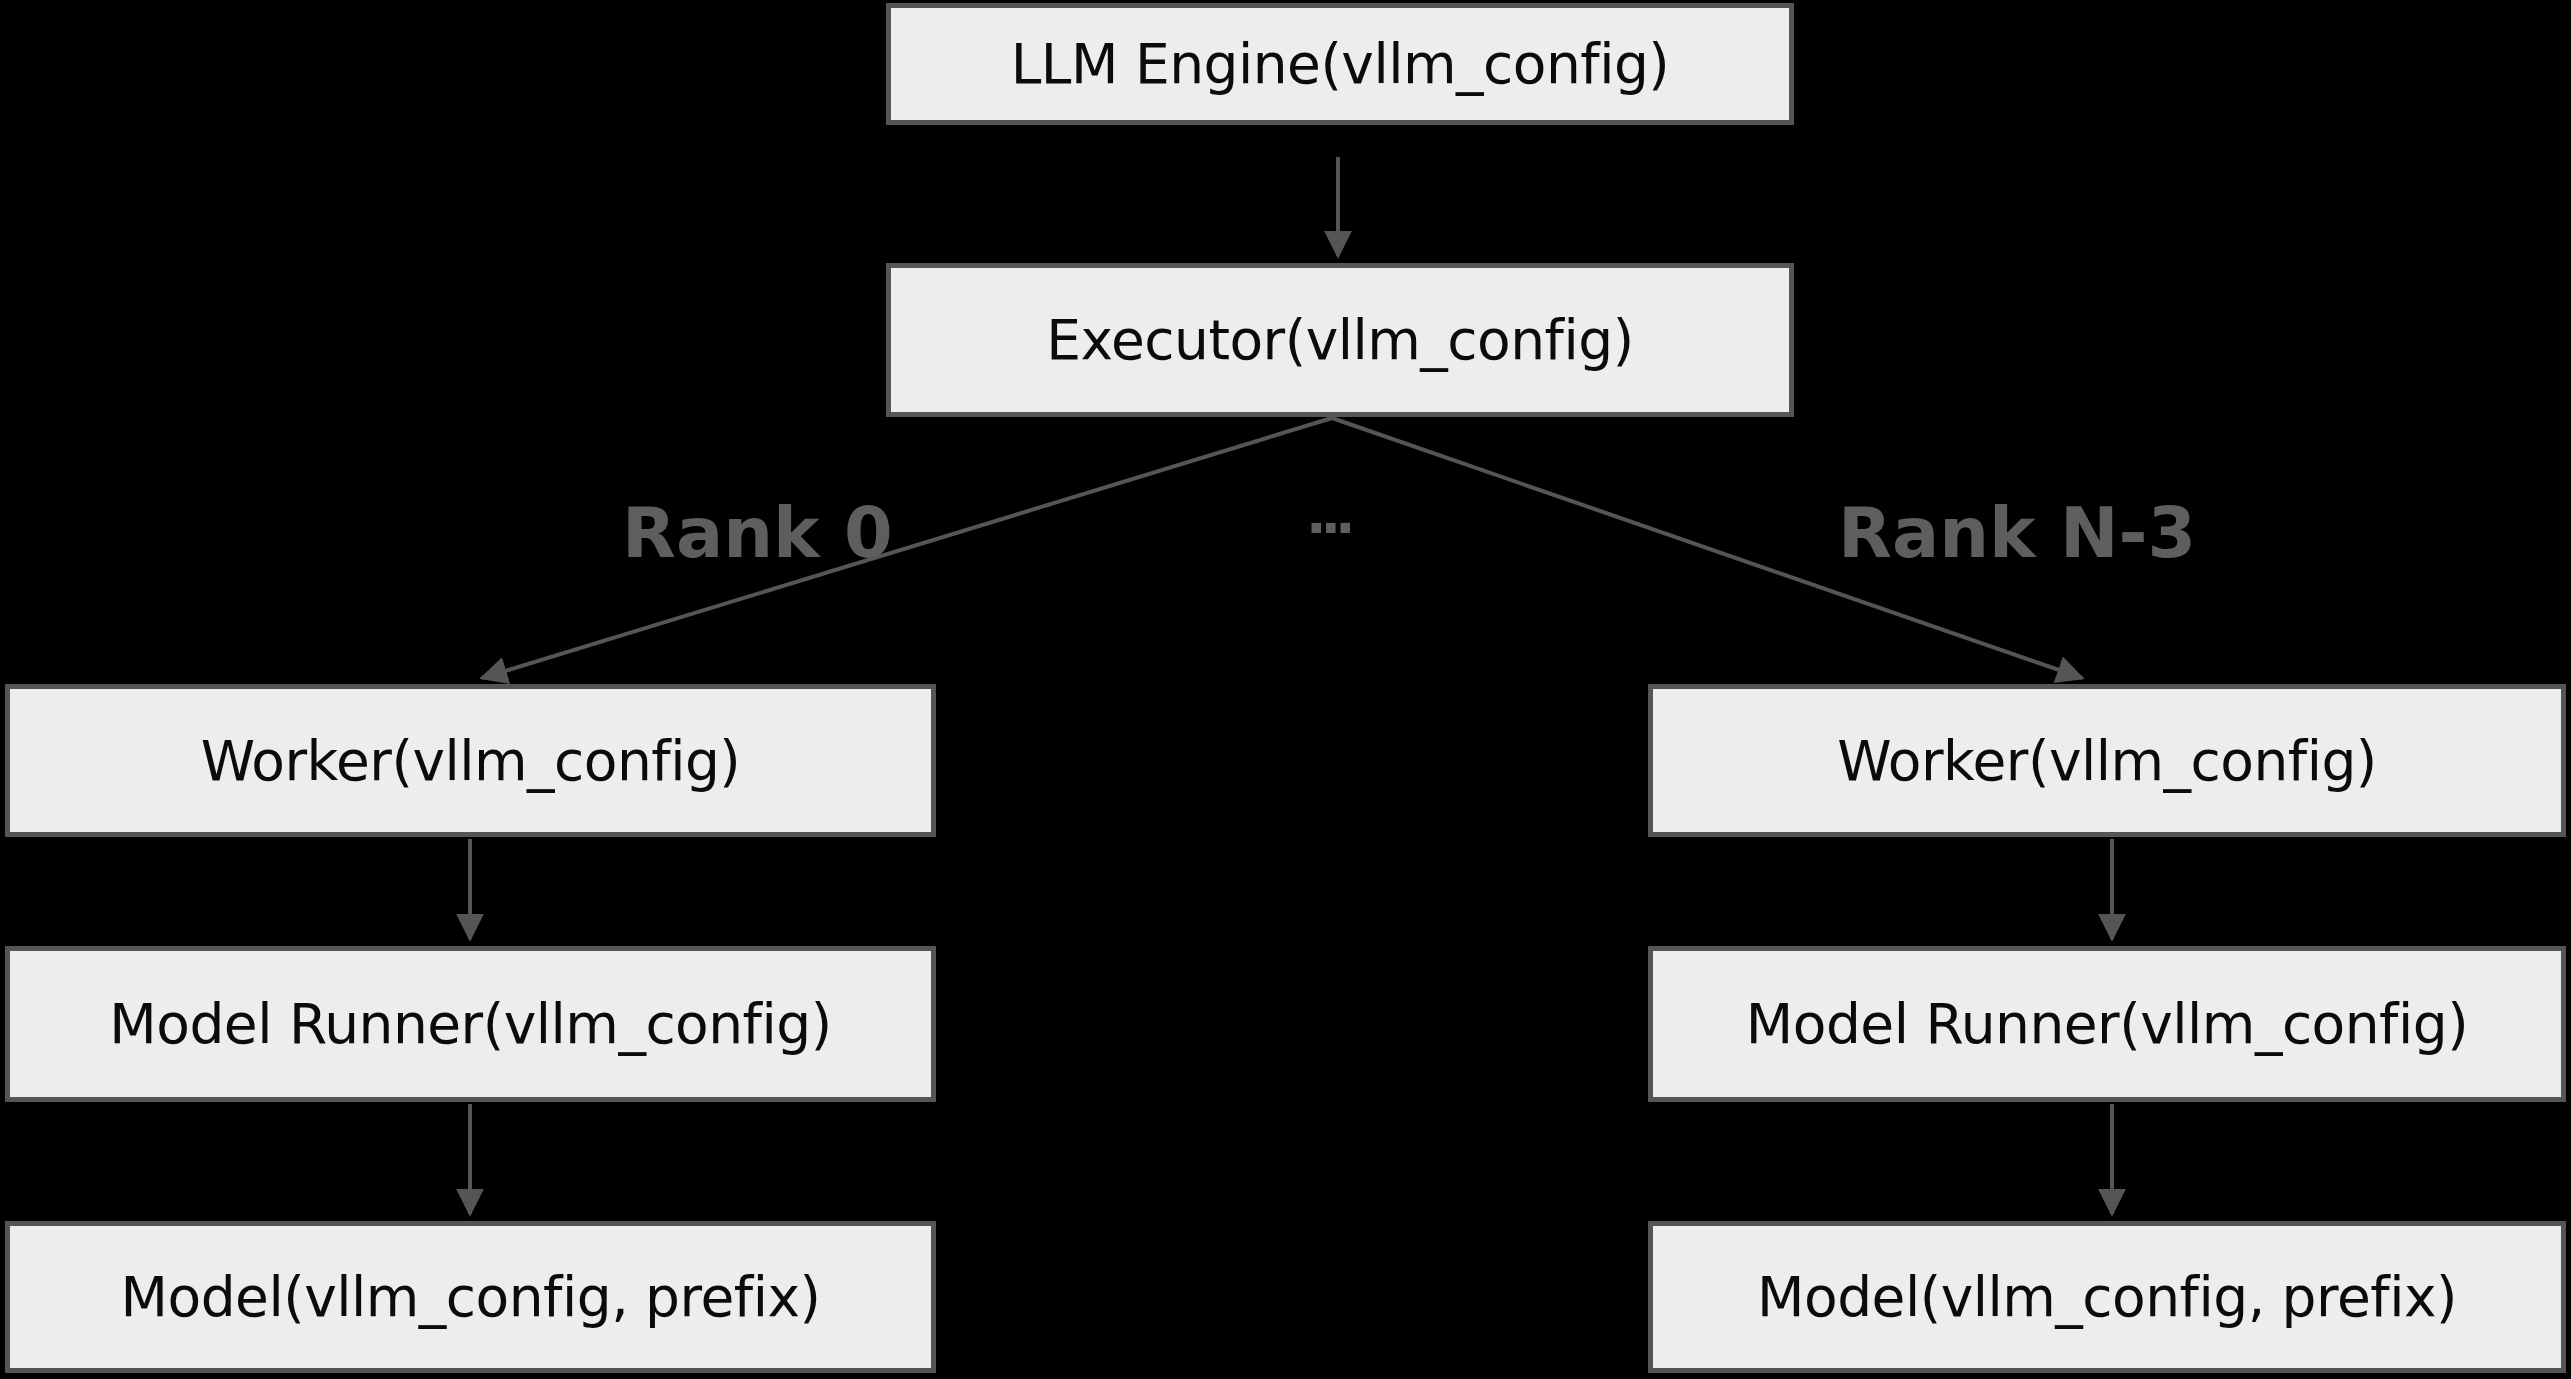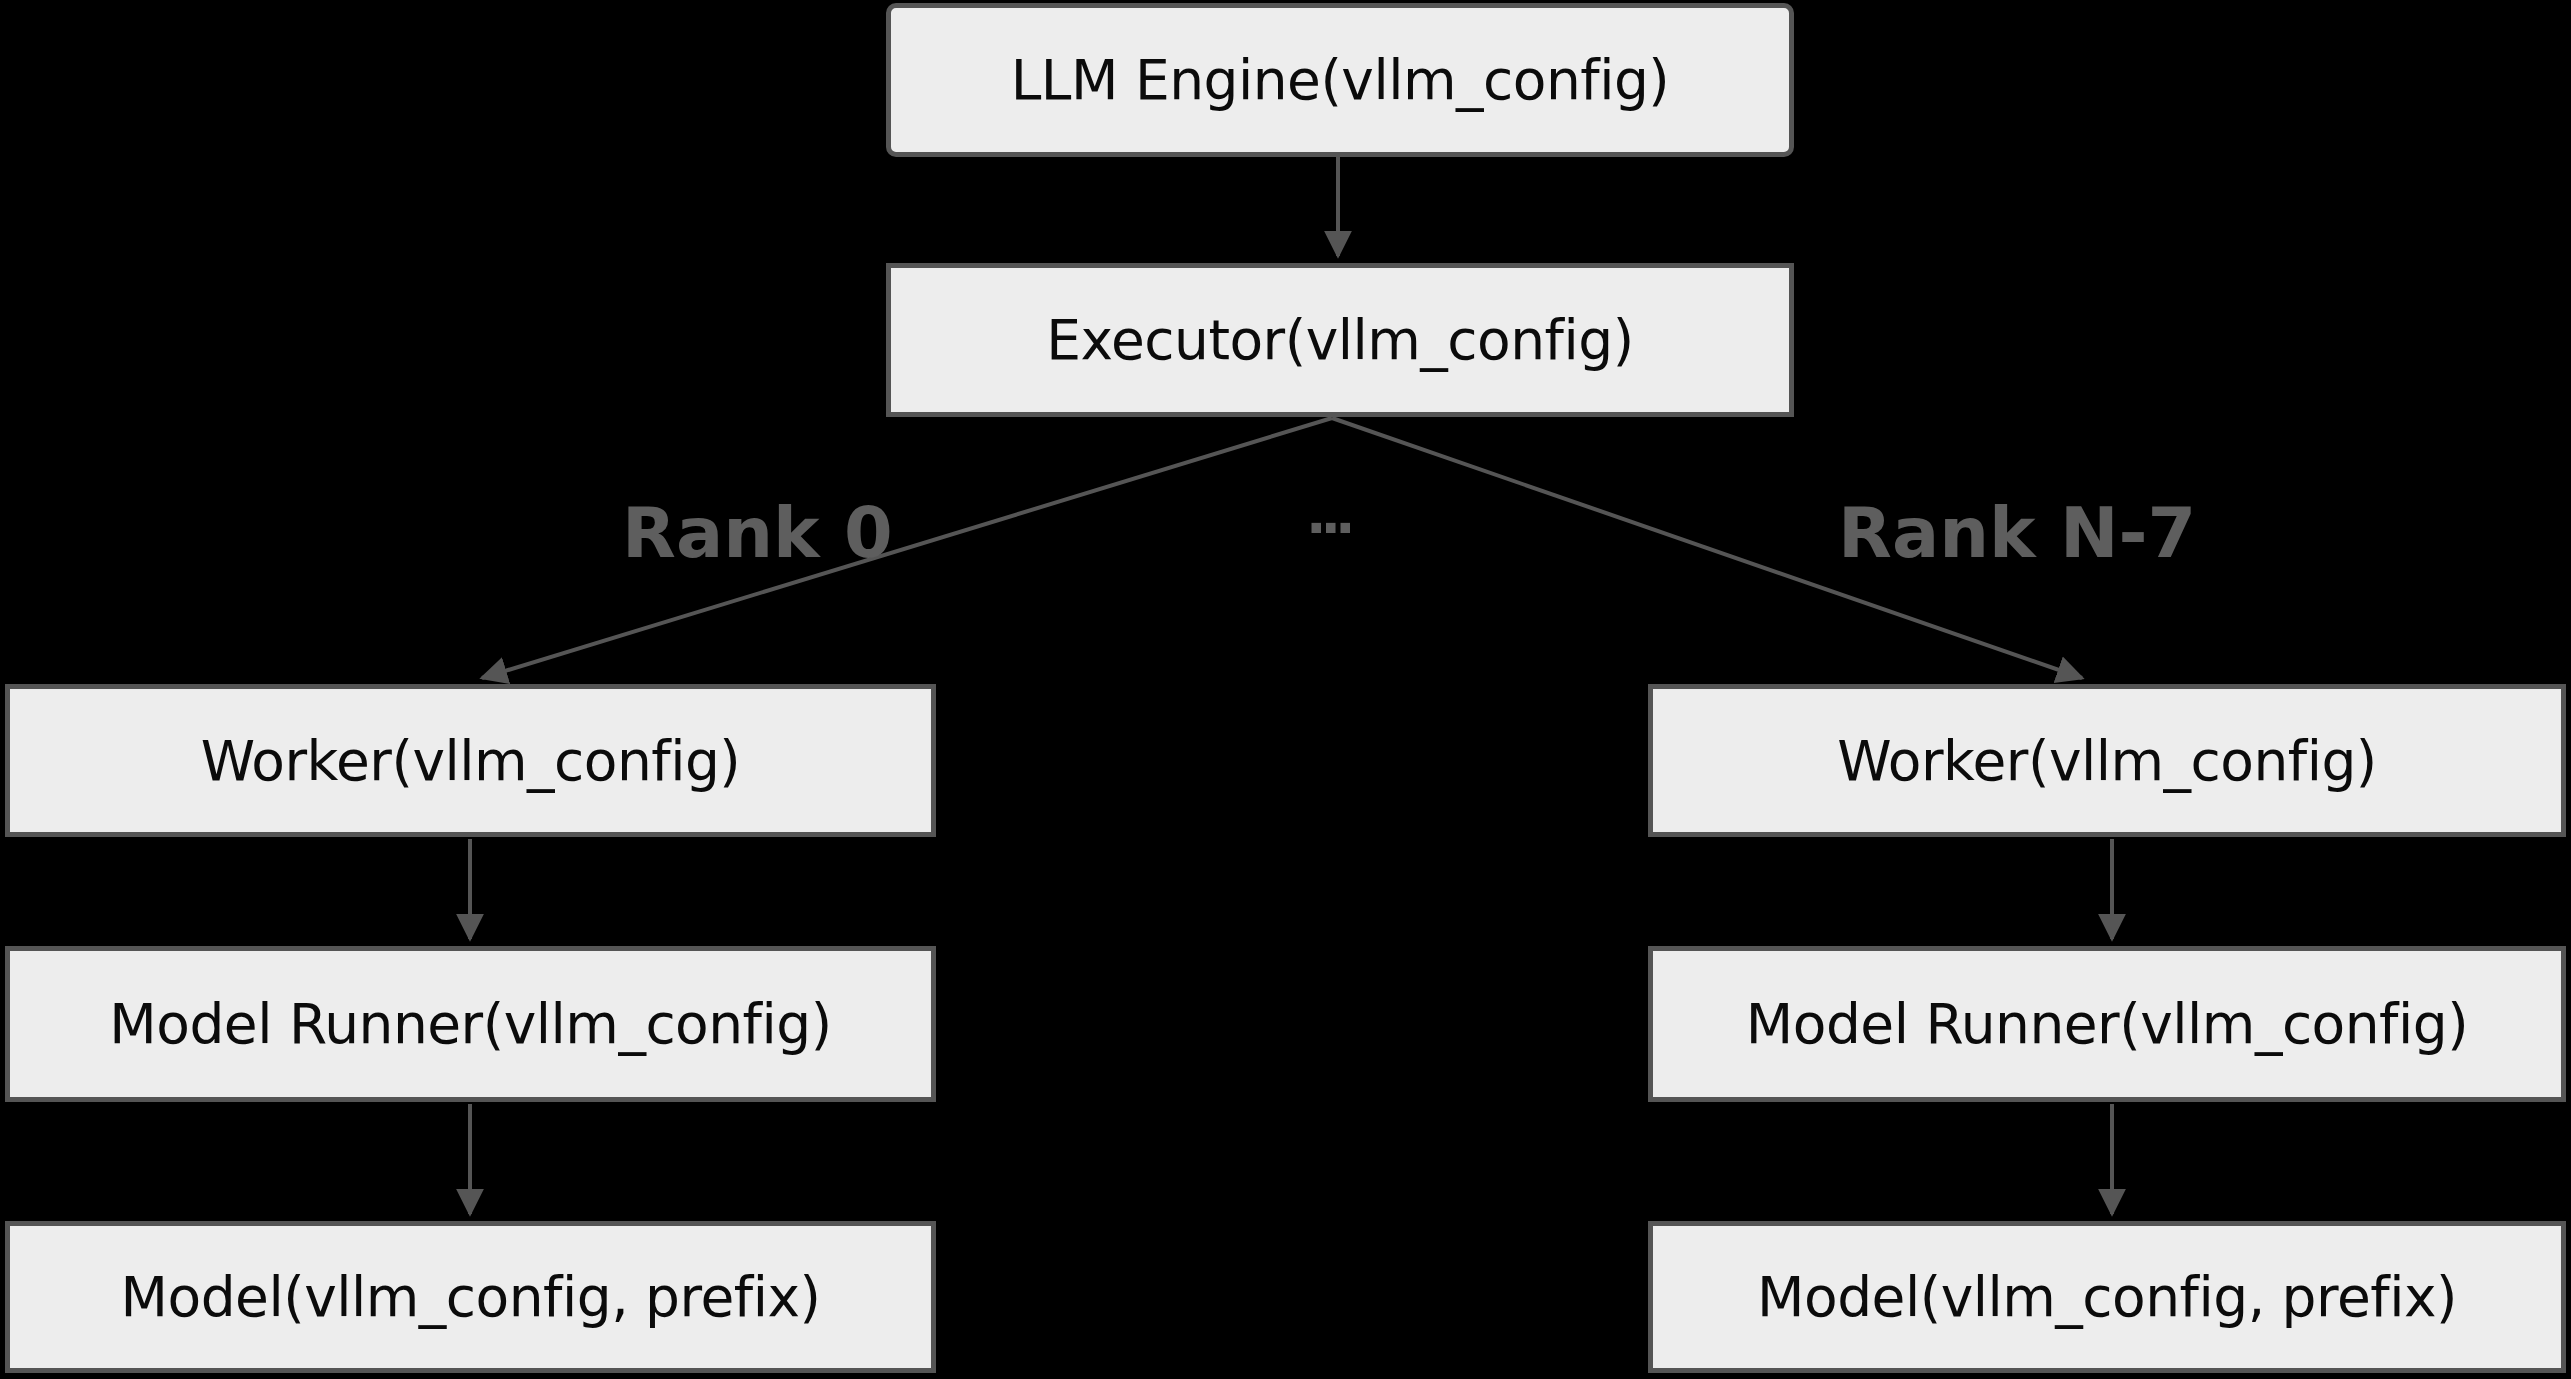--- a/index.html
+++ b/index.html
@@ -27,21 +27,21 @@
     border: 5px solid #555555;
     display: flex;
     align-items: center;
     justify-content: center;
     color: #0b0b0b;
     font-size: 55px;
     letter-spacing: -0.5px;
     white-space: nowrap;
   }
   
-  .node.engine   { left: 886px;  top: 3px;    width: 908px; height: 154px; border-radius: 10px; }
+  .node.engine   { left: 886px;  top: 3px;    width: 908px; height: 122px; }
   .node.executor { left: 886px;  top: 263px;  width: 908px; height: 154px; }
   
   .node.worker-l { left: 5px;    top: 684px;  width: 931px; height: 153px; }
   .node.runner-l { left: 5px;    top: 946px;  width: 931px; height: 156px; }
   .node.model-l  { left: 5px;    top: 1221px; width: 931px; height: 152px; }
   
   .node.worker-r { left: 1648px; top: 684px;  width: 918px; height: 153px; }
   .node.runner-r { left: 1648px; top: 946px;  width: 918px; height: 156px; }
   .node.model-r  { left: 1648px; top: 1221px; width: 918px; height: 152px; }
 
@@ -111,13 +111,13 @@
 </div>
 
 <div class="node model-r">
   <span>Model(vllm_config, prefix)</span>
 </div>
 
 <div class="edge-label rank0">Rank 0</div>
 
 <div class="edge-label dots">...</div>
 
-<div class="edge-label rank-n">Rank N-7</div>
+<div class="edge-label rank-n">Rank N-3</div>
 
 </body></html>

